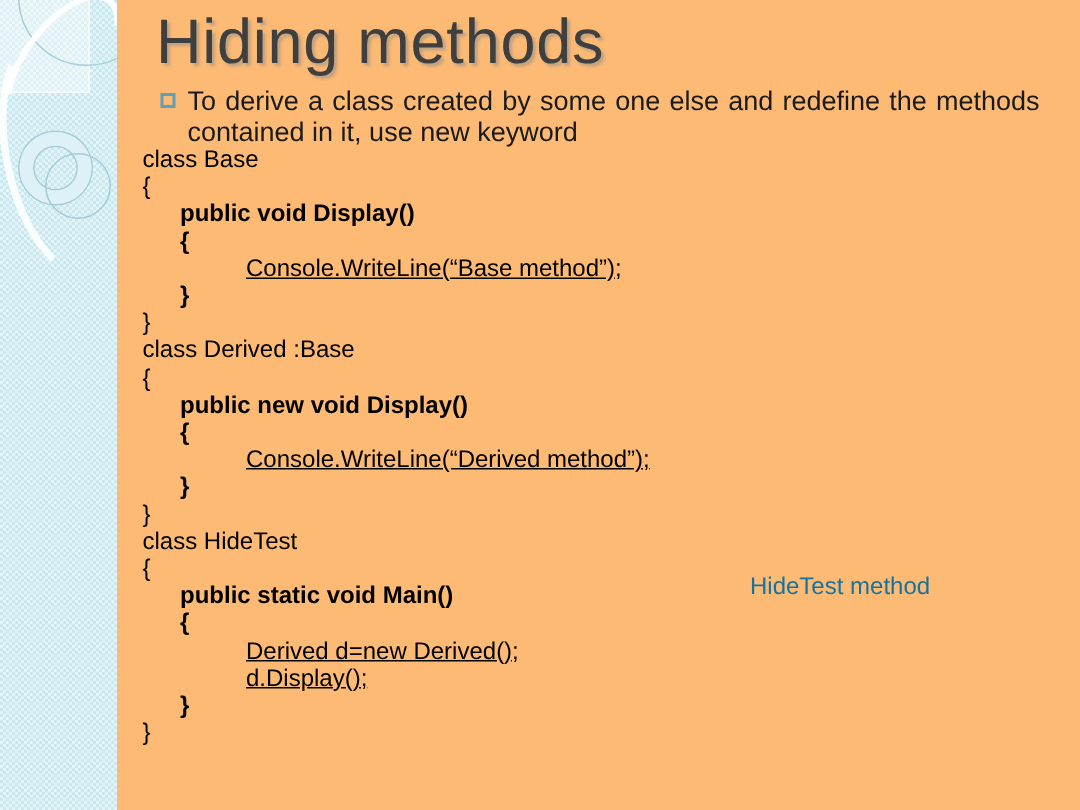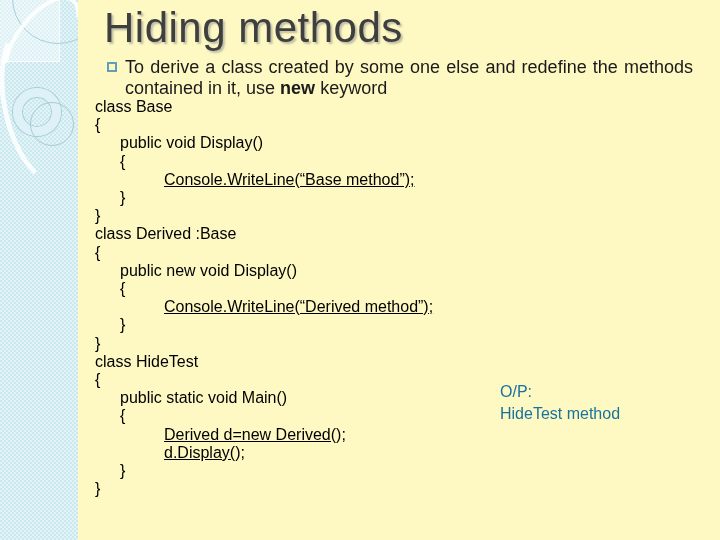--- a/index.html
+++ b/index.html
@@ -1,18 +1,18 @@
 <!DOCTYPE html>
 <html style="--title: #3f3f3f; --body_text: #1a1a1a; --code_text: #000000; --output_text: #17739e; --bullet_square: #5e9fba; --sidebar_base: #cbe8ef; --sidebar_check: #e2f4f8;"><head>
 <meta charset="utf-8">
 <style>
   * { margin:0; padding:0; box-sizing:border-box; }
   html,body { background:#ffffff; }
   .slide {
-    position:relative; width:720px; height:540px; background:#fef9c3;
+    position:relative; width:720px; height:540px; background:#fdba74;
     font-family:"Liberation Sans", sans-serif; overflow:hidden;
   }
 
   
   .sidebar {
     position:absolute; left:0; top:0; width:78px; height:540px; overflow:hidden;
     background-color:#cbe8ef;
     background-image:
       linear-gradient(45deg, #e2f4f8 25%, transparent 25%, transparent 75%, #e2f4f8 75%),
       linear-gradient(45deg, #e2f4f8 25%, transparent 25%, transparent 75%, #e2f4f8 75%);
@@ -63,29 +63,29 @@
   }
   .bullet-row { position:absolute; left:107px; top:57px; width:586px; }
   .bullet-square {
     position:absolute; left:0; top:5px; width:10px; height:10px;
     border:2px solid var(--bullet_square, #5e9fba); background:transparent;
   }
   .bullet-text {
     padding-left:18px; font-size:18px; line-height:21px;
     color:var(--body_text, #1a1a1a); text-align:justify;
   }
-  .bullet-text b { font-weight:700; }
+  .bullet-text b { font-weight:400; }
 
   .code {
     position:absolute; left:95px; top:98px;
     font-size:16px; line-height:18.2px; color:var(--code_text, #000000);
     white-space:pre;
   }
   .code-line.i0 { padding-left:0; }
-  .code-line.i1 { padding-left:25px; }
+  .code-line.i1 { padding-left:25px;font-weight:bold; }
   .code-line.i2 { padding-left:69px;text-decoration:underline; }
 
   .output {
     position:absolute; left:500px; top:381px;
     font-size:16px; line-height:22px; color:var(--output_text, #17739e);
   }
 </style>
 </head>
 <body>
 
@@ -103,17 +103,16 @@
   <div class="title">Hiding methods</div>
 
   <div class="bullet-row">
     <span class="bullet-square"></span>
     <p class="bullet-text"><span>To derive a class created by some one else and redefine the methods contained in it, use </span><b>new</b><span> keyword</span></p>
   </div>
 
   <div class="code"><div class="code-line i0">class Base</div><div class="code-line i0">{</div><div class="code-line i1">public void Display()</div><div class="code-line i1">{</div><div class="code-line i2">Console.WriteLine(“Base method”);</div><div class="code-line i1">}</div><div class="code-line i0">}</div><div class="code-line i0">class Derived :Base</div><div class="code-line i0">{</div><div class="code-line i1">public new void Display()</div><div class="code-line i1">{</div><div class="code-line i2">Console.WriteLine(“Derived method”);</div><div class="code-line i1">}</div><div class="code-line i0">}</div><div class="code-line i0">class HideTest</div><div class="code-line i0">{</div><div class="code-line i1">public static void Main()</div><div class="code-line i1">{</div><div class="code-line i2">Derived d=new Derived();</div><div class="code-line i2">d.Display();</div><div class="code-line i1">}</div><div class="code-line i0">}</div></div>
 
   <div class="output">
-    <div>O/P:</div>
     <div>HideTest method</div>
   </div>
 
 </div>
 
 </body></html>

